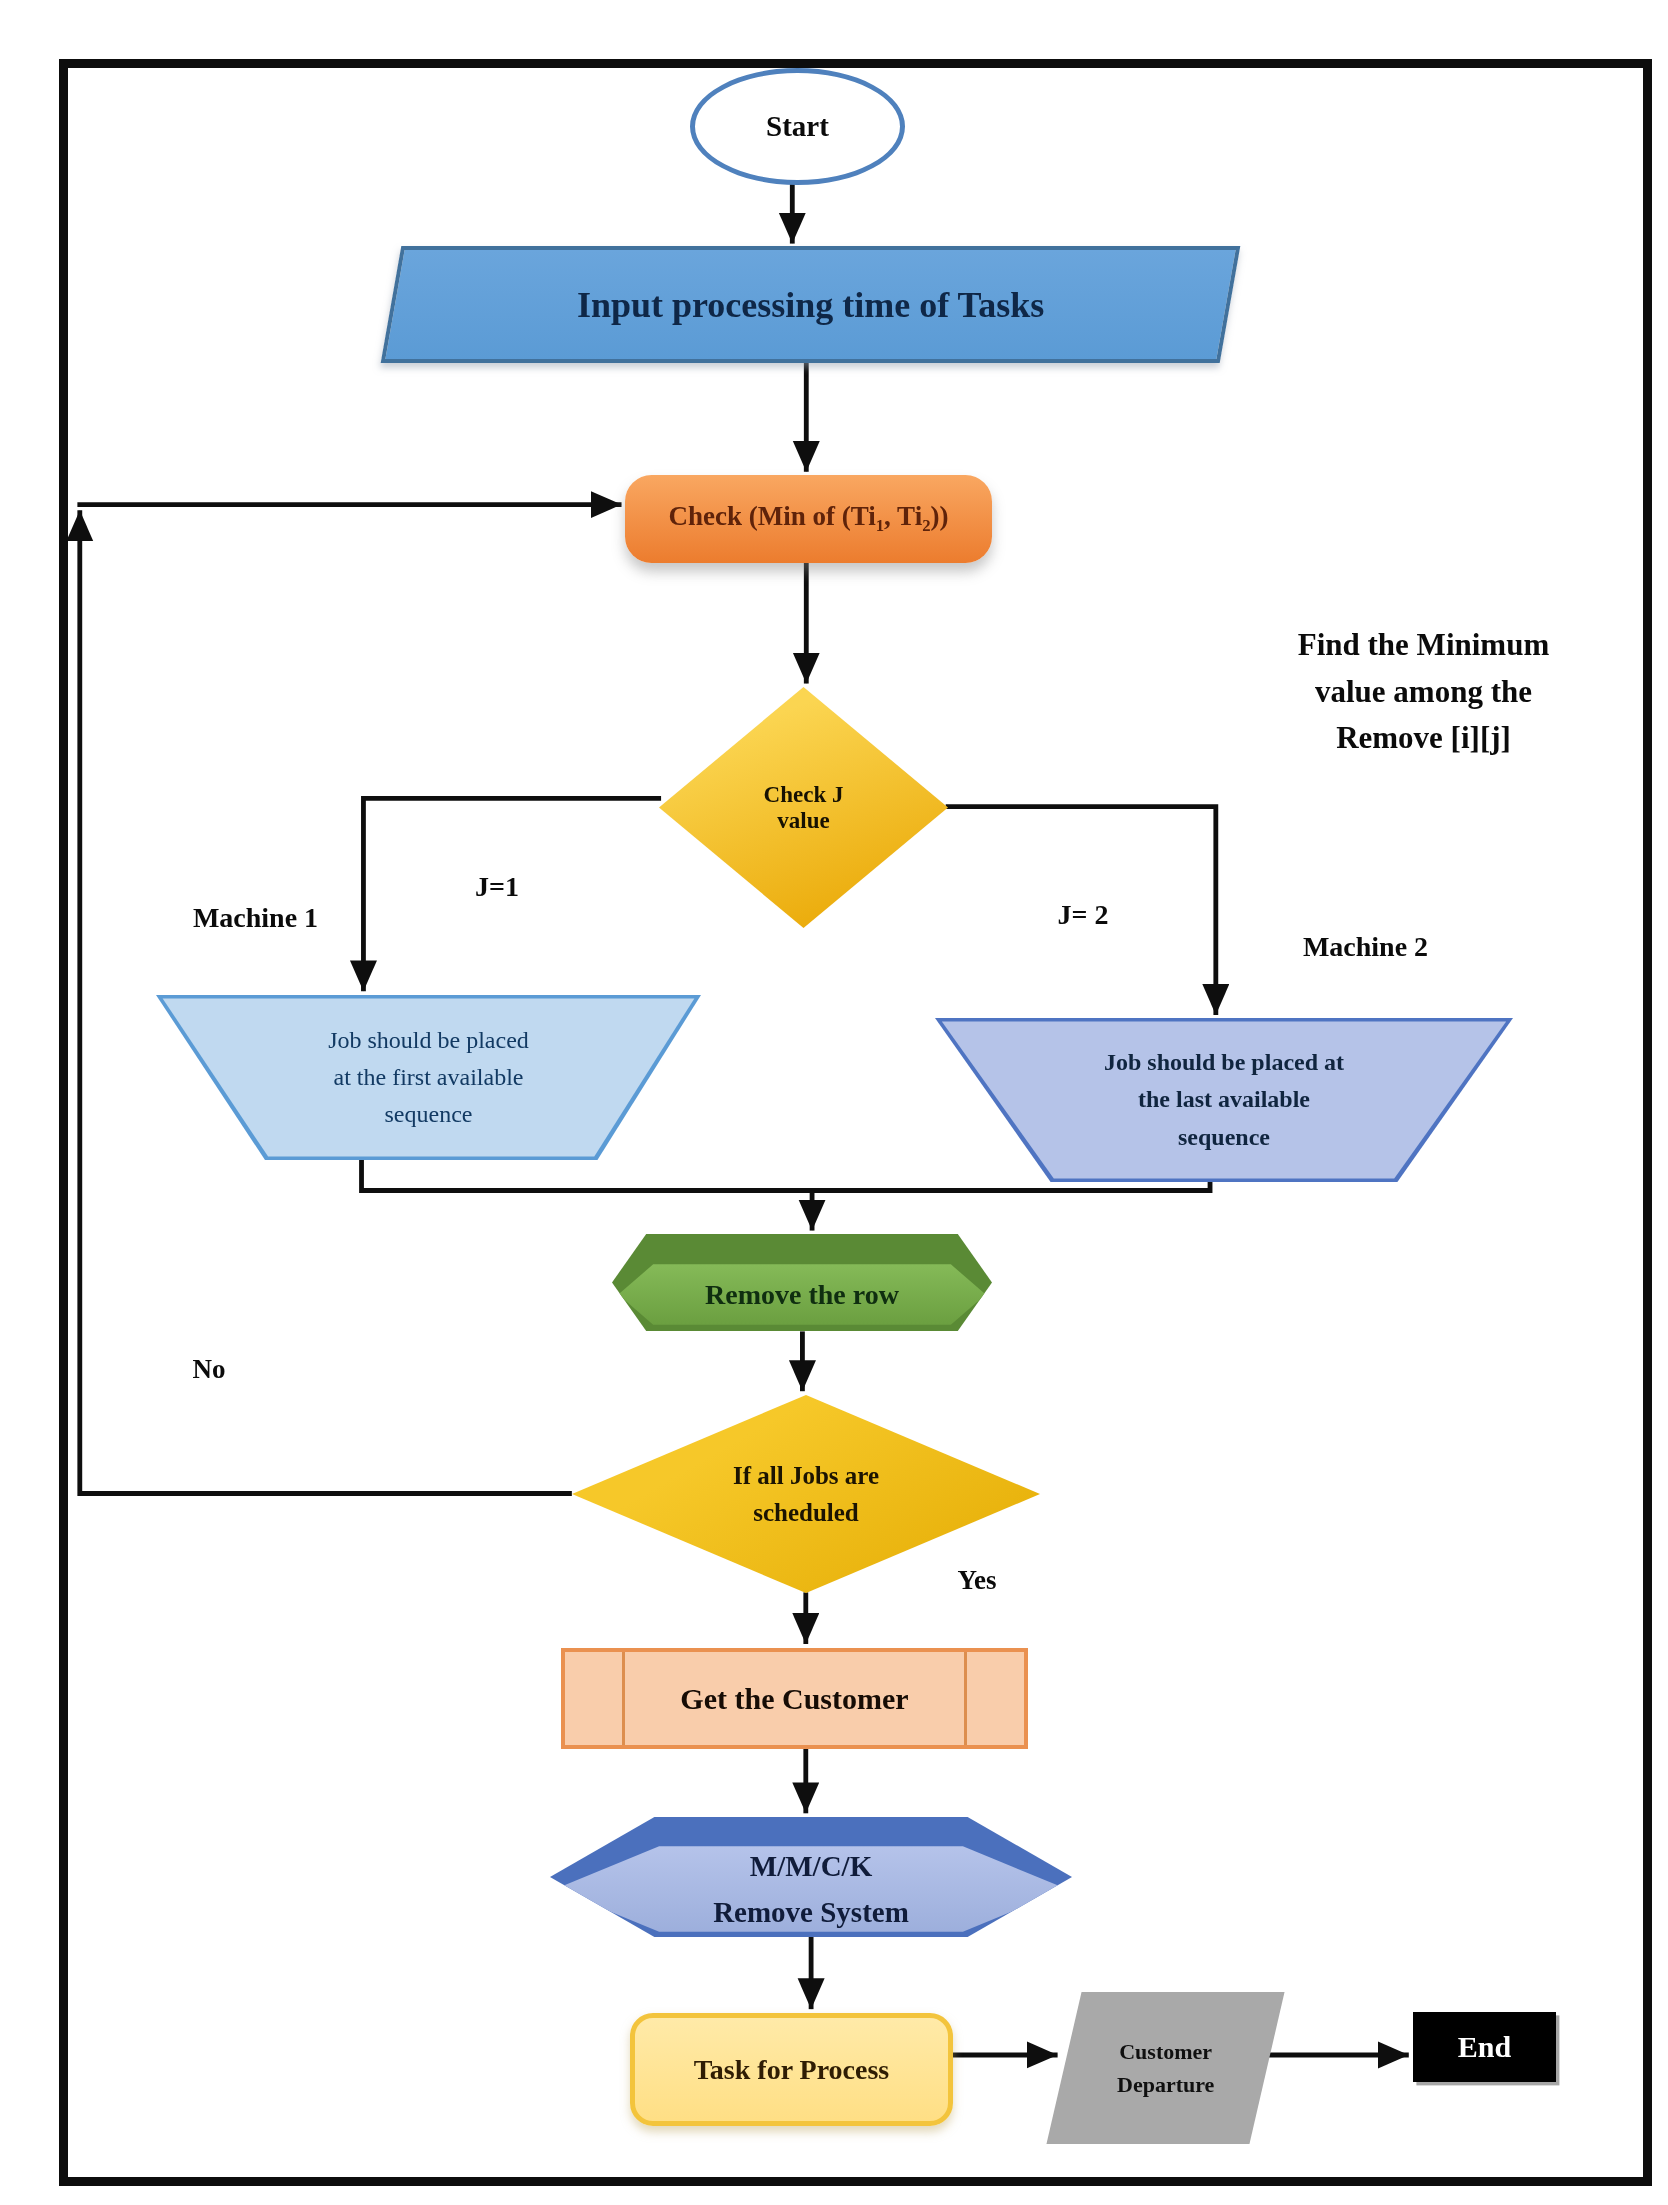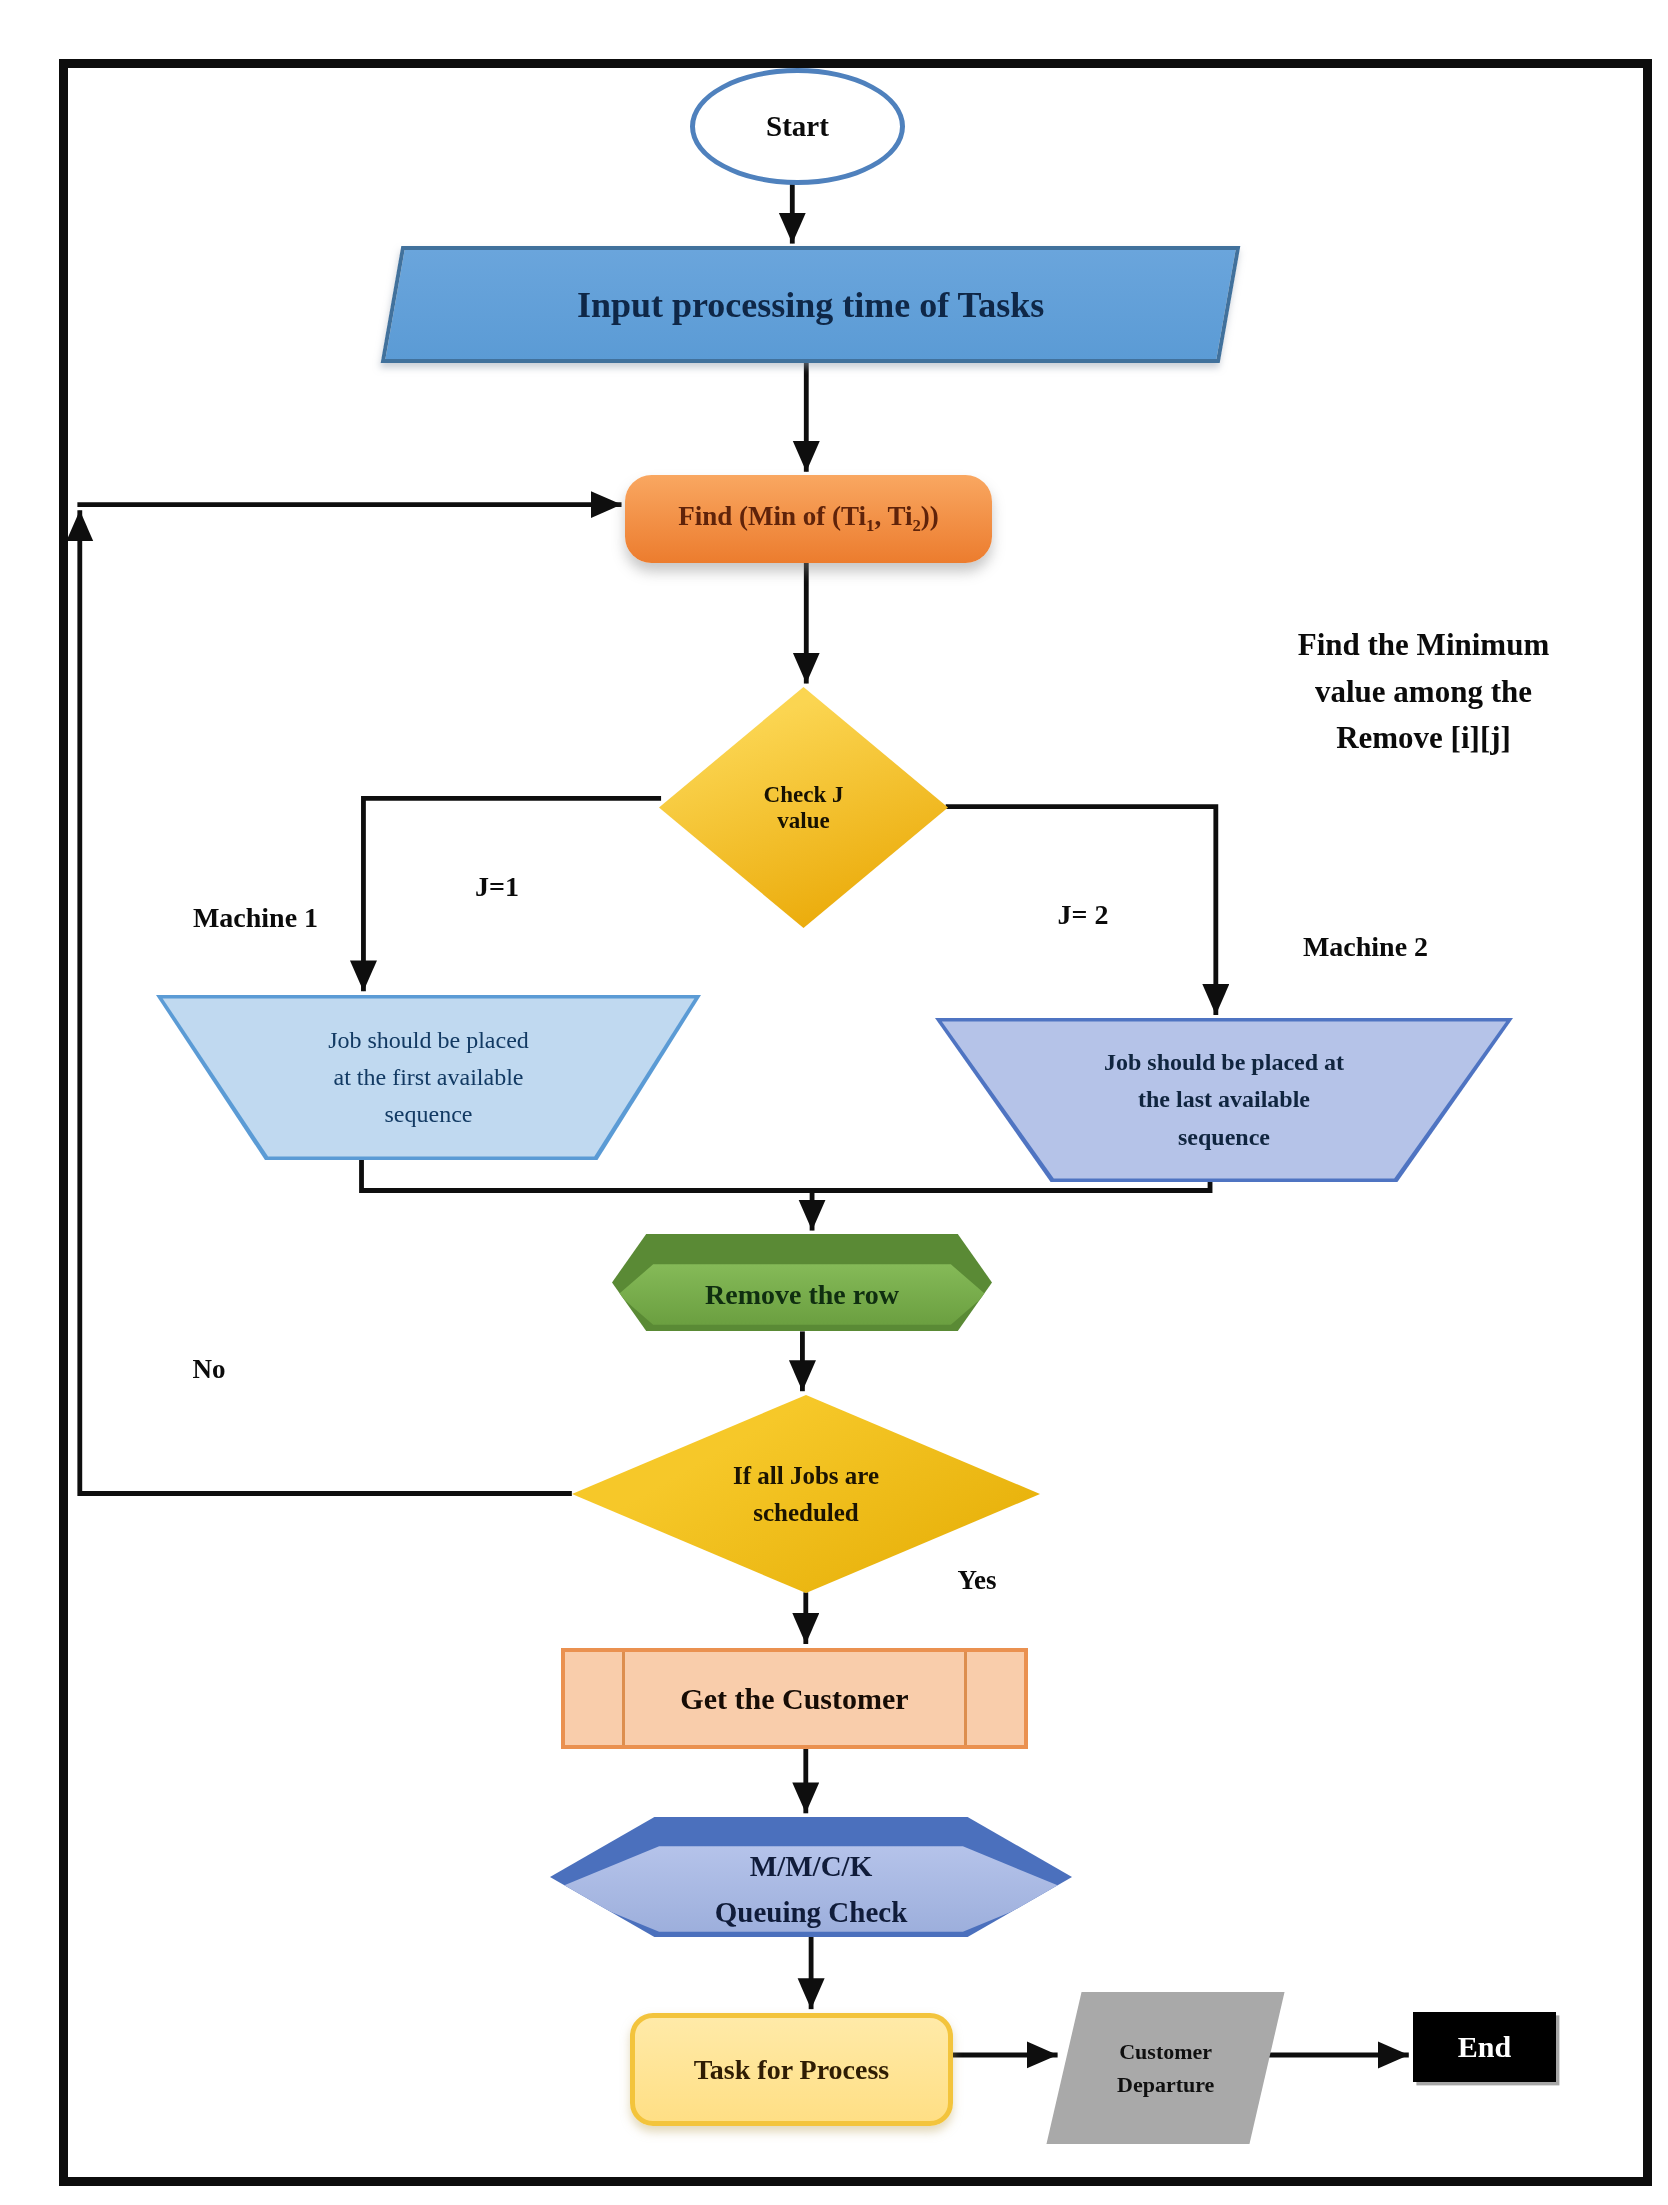--- a/index.html
+++ b/index.html
@@ -147,21 +147,21 @@
 
 <div class="node start">
   <span>Start</span>
 </div>
 
 <div class="node input">
   <div class="inner">Input processing time of Tasks</div>
 </div>
 
 <div class="node find">
-  <span><span>Find (Min of (Ti</span><sub>1</sub><span>, Ti</span><sub>2</sub><span>))</span></span>
+  <span><span>Check (Min of (Ti</span><sub>1</sub><span>, Ti</span><sub>2</sub><span>))</span></span>
 </div>
 
 <div class="node diamond checkj">
   <span class="pre">Check J
 value</span>
 </div>
 
 <div class="lbl note pre">Find the Minimum
 value among the
 Remove [i][j]</div>
@@ -197,21 +197,21 @@
 <div class="lbl yes">Yes</div>
 
 <div class="node getseq">
   <div class="vline vl"></div>
   <span>Get the Customer</span>
   <div class="vline vr"></div>
 </div>
 
 <div class="hex-outer mmck">
   <div class="hex-inner pre">M/M/C/K
-Queuing Check</div>
+Remove System</div>
 </div>
 
 <div class="node task">
   <span>Task for Process</span>
 </div>
 
 <div class="node customer">
   <div class="inner pre">Customer
 Departure</div>
 </div>

